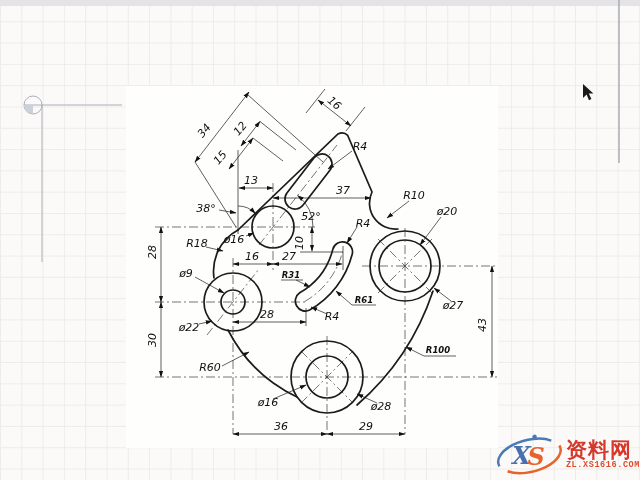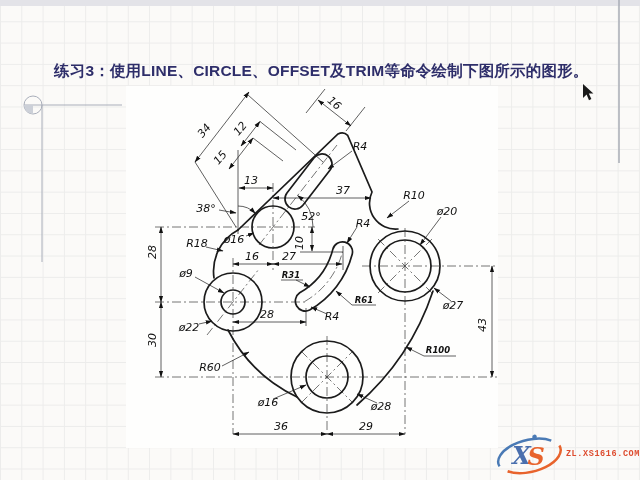--- a/index.html
+++ b/index.html
@@ -25,21 +25,20 @@
   .wm-name{font-size:21px;font-weight:bold;color:#d6382b;line-height:21px;letter-spacing:1px;
     text-shadow:1px 1px 0 #fff,-1px -1px 0 #fff;}
   .wm-url{font:bold 8.5px "Liberation Mono","DejaVu Sans Mono",monospace;color:#dd4b2e;letter-spacing:0.6px;}
 </style>
 </head>
 <body>
 
 <div class="page">
   <div class="topband"></div>
   <div class="whitepanel"></div>
-  <div class="title">练习3：使用LINE、CIRCLE、OFFSET及TRIM等命令绘制下图所示的图形。</div>
 
   <svg class="overlay" width="640" height="480" viewBox="0 0 640 480">
     <defs>
       <marker id="ar" viewBox="0 0 10 10" refX="9.2" refY="5" markerWidth="9" markerHeight="9" orient="auto-start-reverse">
         <path d="M0,1.8 L10,5 L0,8.2 Z" fill="#111"></path>
       </marker>
     </defs>
 
     <g>
       <path class="orn" d="M24,105 L122,105"></path>
@@ -186,16 +185,17 @@
     <svg width="72" height="48" viewBox="0 0 72 48">
       <g transform="translate(36,26) rotate(-14)">
         <path d="M -33,3 A 33,17 0 0 1 26,-10" fill="none" stroke="#4a7ab5" stroke-width="2.6"></path>
         <path d="M 33,-3 A 33,17 0 0 1 -26,10" fill="none" stroke="#e8632c" stroke-width="2.6"></path>
         <circle cx="10" cy="-18" r="2.4" fill="#4a7ab5"></circle>
       </g>
       <text x="18" y="34" font-family="DejaVu Serif, serif" font-style="italic" font-weight="bold" font-size="25" fill="#4a6fae">X</text>
       <text x="34" y="36" font-family="DejaVu Serif, serif" font-style="italic" font-weight="bold" font-size="25" fill="#e8632c">S</text>
     </svg>
     <div class="wm-text">
+      <div class="wm-name">资料网</div>
       <div class="wm-url">ZL.XS1616.COM</div>
     </div>
   </div>
 </div>
 
 </body></html>

